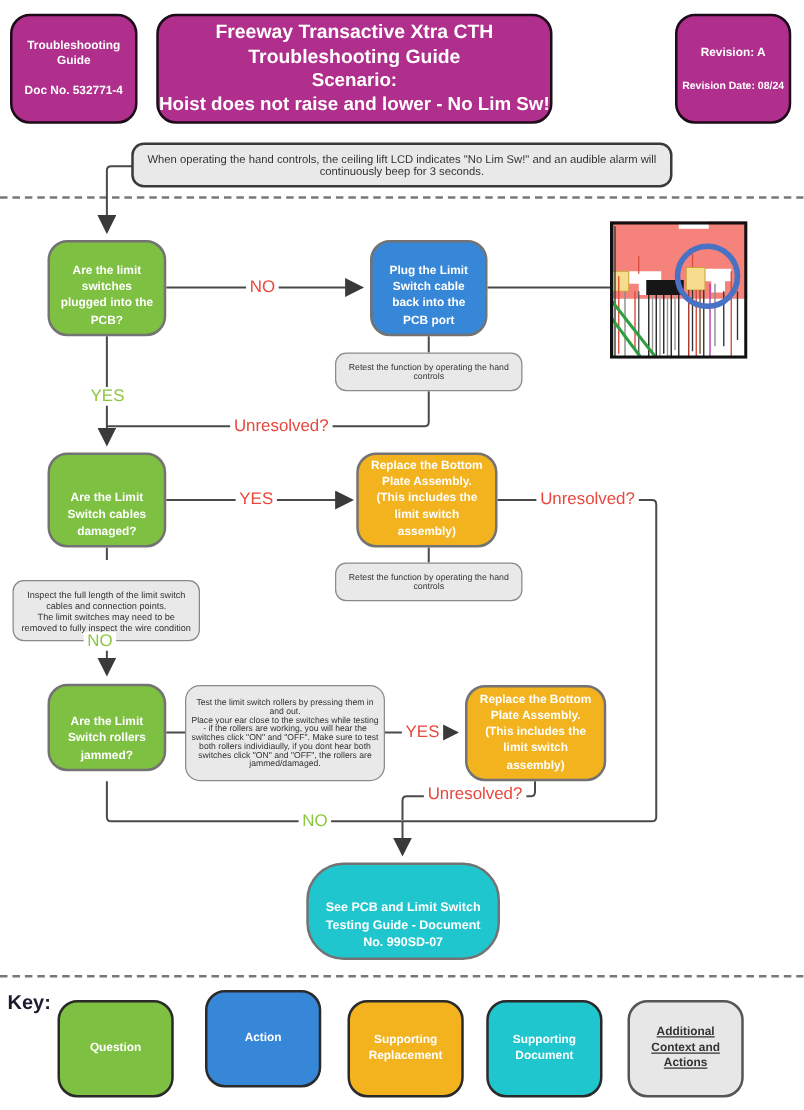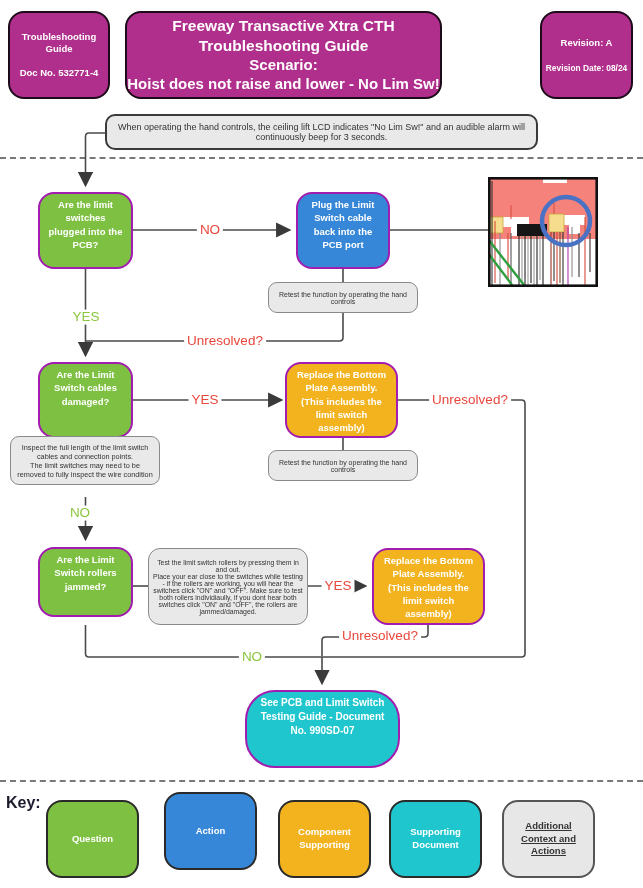--- a/index.html
+++ b/index.html
@@ -11,21 +11,21 @@
        flex-direction:column;align-items:center;justify-content:center;text-align:center;}
   .hdr-small{font-size:9.5px;font-weight:700;line-height:1.25;}
   .hdr-title{font-size:15.5px;font-weight:600;line-height:1.25;}
   .hdr-bold{font-size:15px;font-weight:700;line-height:1.3;}
   
   .note{background:#e9e9e9;border:1.5px solid #5a5a5a;border-radius:10px;color:#333;
         display:flex;align-items:center;justify-content:center;text-align:center;z-index:2;}
   .note-sm{border-color:#8a8a8a;border-radius:9px;}
   .pre{white-space:pre-line;}
   
-  .node{border:2px solid #a21caf;border-radius:16px;color:#fff;display:flex;align-items:flex-start;
+  .node{border:2px solid #737373;border-radius:16px;color:#fff;display:flex;align-items:flex-end;
         justify-content:center;text-align:center;font-weight:600;line-height:1.4;z-index:2;
         padding:4px 6px;}
   .f95{font-size:9.5px;}
   
   .lbl{position:absolute;transform:translate(-50%,-50%);background:#fff;padding:0 3px;
        font-size:13.5px;line-height:1.1;z-index:3;white-space:nowrap;}
   .lbl-red{color:#e8473c;}
   .lbl-green{color:#8cc63e;}
   .dash{position:absolute;left:0;width:643px;border-top:2.5px dashed #787878;z-index:1;}
   svg.wires{position:absolute;left:0;top:0;z-index:1;}
@@ -150,21 +150,21 @@
   </div>
 
   <div class="abs node f95" style="left: 285px; top: 362px; width: 113px; height: 76px; background: rgb(242, 179, 31);">
     <span>Replace the Bottom Plate Assembly. (This includes the limit switch assembly)</span>
   </div>
 
   <div class="abs note note-sm" style="left:268px;top:450px;width:150px;height:31px;font-size:7px;padding:2px 8px;">
     <span>Retest the function by operating the hand controls</span>
   </div>
 
-  <div class="abs note note-sm pre" style="left:10px;top:436px;width:150px;height:49px;font-size:7.3px;padding:2px 5px;">
+  <div class="abs note note-sm pre" style="left:10px;top:464px;width:150px;height:49px;font-size:7.3px;padding:2px 5px;">
     <span>Inspect the full length of the limit switch cables and connection points.
 The limit switches may need to be removed to fully inspect the wire condition</span>
   </div>
 
   <div class="abs node f95" style="left: 38px; top: 547px; width: 95px; height: 70px; background: rgb(126, 193, 66);">
     <span>Are the Limit Switch rollers jammed?</span>
   </div>
 
   <div class="abs note note-sm pre" style="left:148px;top:548px;width:160px;height:77px;font-size:6.9px;padding:2px 4px;border-radius:12px;">
     <span>Test the limit switch rollers by pressing them in and out.
@@ -191,21 +191,21 @@
 
   <div class="abs keytitle" style="left:6px;top:794px;">Key:</div>
 
   <div class="abs keybox" style="left: 46px; top: 800px; width: 93px; height: 78px; background: rgb(126, 193, 66); color: rgb(255, 255, 255);">
     <span>Question</span>
   </div>
   <div class="abs keybox" style="left: 164px; top: 792px; width: 93px; height: 78px; background: rgb(55, 135, 216); color: rgb(255, 255, 255);">
     <span>Action</span>
   </div>
   <div class="abs keybox" style="left: 278px; top: 800px; width: 93px; height: 78px; background: rgb(242, 179, 31); color: rgb(255, 255, 255);">
-    <span>Component Supporting</span>
+    <span>Supporting Replacement</span>
   </div>
   <div class="abs keybox" style="left: 389px; top: 800px; width: 93px; height: 78px; background: rgb(31, 198, 206); color: rgb(255, 255, 255);">
     <span>Supporting Document</span>
   </div>
   <div class="abs keybox" style="left: 502px; top: 800px; width: 93px; height: 78px; border-color: rgb(85, 85, 85); background: rgb(231, 231, 231); color: rgb(51, 51, 51); text-decoration: underline;">
     <span>Additional Context and Actions</span>
   </div>
 
 </div>
 

